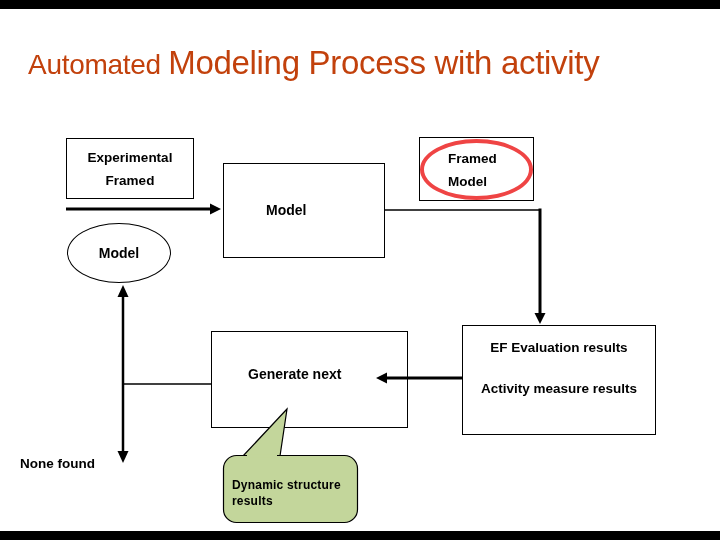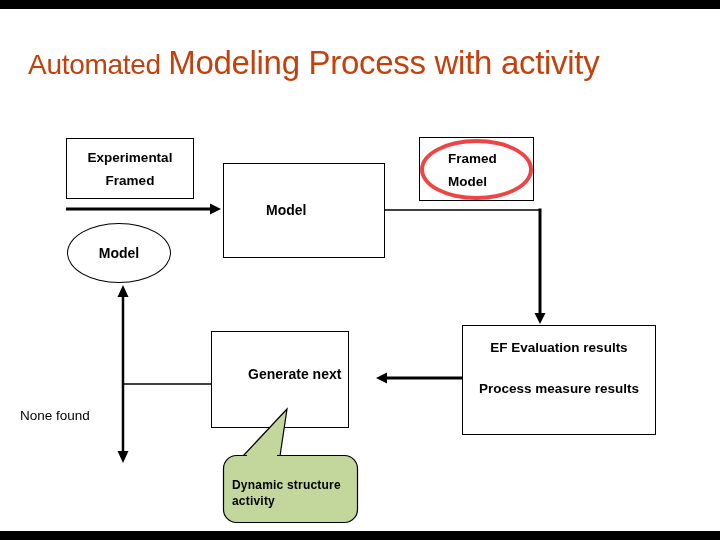--- a/index.html
+++ b/index.html
@@ -32,24 +32,24 @@
   #framed-model{left:419px;top:137px;width:115px;height:64px;}
   #framed-model .ellipse{
     position:absolute;left:0px;top:1px;right:0px;bottom:0px;
     border:4px solid #ef4444;border-radius:50%;
     display:flex;flex-direction:column;justify-content:center;padding-left:24px;box-sizing:border-box;
   }
   #model-ellipse{left:67px;top:223px;width:104px;height:60px;border-radius:50%;font-size:14px;}
   #ef-box{left:462px;top:325px;width:194px;height:110px;}
   #ef-box .l1{position:absolute;left:0;right:0;top:10px;text-align:center;}
   #ef-box .l2{position:absolute;left:0;right:0;top:51px;text-align:center;}
-  #generate-box{left:211px;top:331px;width:138px;height:97px;padding-left:36px;padding-top:30px;
+  #generate-box{left:211px;top:331px;width:197px;height:97px;padding-left:36px;padding-top:30px;
     font-size:14px;line-height:24px;}
 
-  .floating-label{position:absolute;font-weight:400;font-size:13.5px;}
+  .floating-label{position:absolute;font-weight:700;font-size:13.5px;margin-top:48px;}
   #none-found{left:20px;top:408px;}
 
   #diagram-svg{position:absolute;left:0;top:0;z-index:5;pointer-events:none;}
 
   #callout-text{
     position:absolute;left:232px;top:477px;z-index:6;
     font-weight:700;font-size:12px;line-height:16px;letter-spacing:0.2px;
   }
 </style>
 </head>
@@ -77,21 +77,21 @@
     <span>Model</span>
   </div>
 </div>
 
 <div id="model-ellipse" class="node centered">
   <span>Model</span>
 </div>
 
 <div id="ef-box" class="node">
   <div class="l1">EF Evaluation results</div>
-  <div class="l2">Process measure results</div>
+  <div class="l2">Activity measure results</div>
 </div>
 
 <div id="generate-box" class="node">
   <div>Generate next</div>
 </div>
 
 <div id="none-found" class="floating-label">None found</div>
 
 <svg id="diagram-svg" width="720" height="540" viewBox="0 0 720 540">
 
@@ -114,14 +114,14 @@
 
   <polygon points="287,409 243,456 280,456" stroke="#000" stroke-width="1.2" fill="#c3d69b"></polygon>
 
   <rect x="223.5" y="455.5" width="134" height="67" rx="13" stroke="#000" stroke-width="1.2" fill="#c3d69b"></rect>
 
   <rect x="247" y="454.4" width="30" height="3.2" stroke="none" fill="#c3d69b"></rect>
 </svg>
 
 <div id="callout-text">
   <div>Dynamic structure</div>
-  <div>activity</div>
+  <div>results</div>
 </div>
 
 </body></html>

